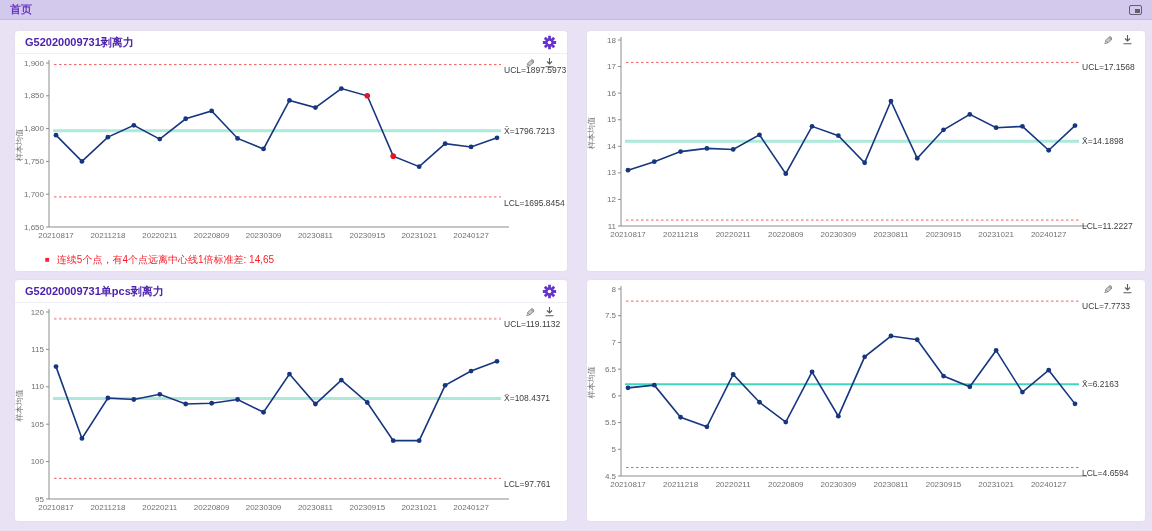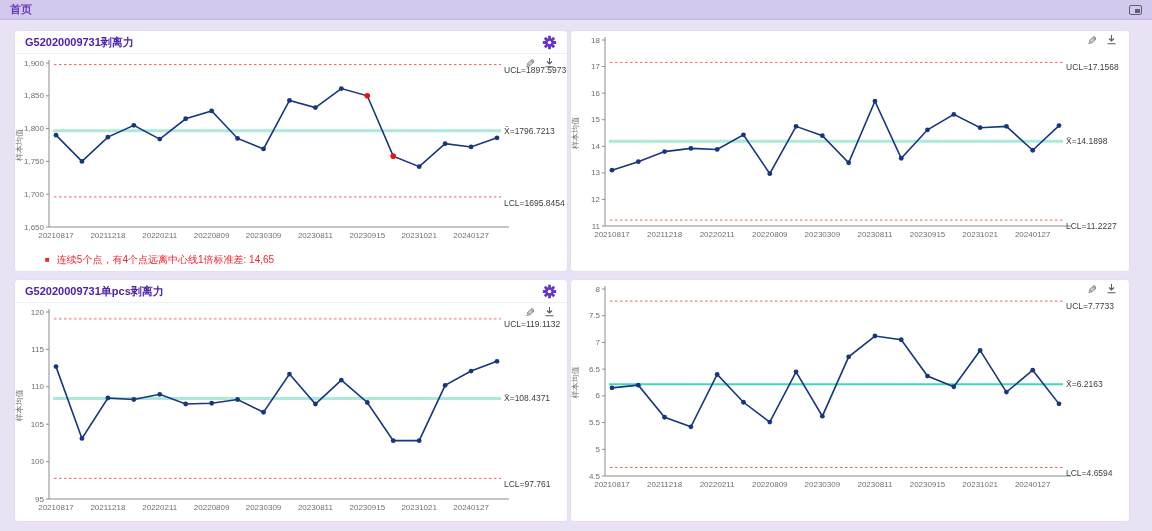--- a/index.html
+++ b/index.html
@@ -1,21 +1,21 @@
 <!DOCTYPE html>
 <html><head>
 <meta charset="utf-8">
 <style>
   * { margin:0; padding:0; box-sizing:border-box; }
   html,body { width:1152px; height:531px; font-family:"Liberation Sans","DejaVu Sans",sans-serif; background:#e9e2f5; overflow:hidden; }
   .topbar { height:20px; background:#d3c9ec; border-bottom:1px solid #c4b6e5; display:flex; align-items:center; justify-content:space-between; padding:0 10px; }
   .home-tab { font-size:11px; color:#6a3bbf; font-weight:bold; cursor:pointer; }
   .win-icon { width:13px; height:10px; border:1px solid #5f5f6e; border-radius:2px; position:relative; cursor:pointer; }
   .win-icon::after { content:""; position:absolute; right:1px; bottom:1px; width:5px; height:4px; background:#5f5f6e; }
-  .page { padding:10px 14px 9px 14px; display:grid; grid-template-columns:554px 560px; grid-template-rows:242px 243px; gap:7px 2px; }
+  .page { padding:10px 14px 9px 14px; display:grid; grid-template-columns:554px 560px; grid-template-rows:242px 243px; gap:7px 18px; }
   .panel { background:#ffffff; border:1px solid #e3dff0; border-radius:4px; overflow:hidden; display:flex; flex-direction:column; }
   .panel-header { height:23px; flex:0 0 23px; display:flex; align-items:center; justify-content:space-between; padding:0 10px; border-bottom:1px solid #f0eef6; }
   .panel-title { font-size:11px; font-weight:bold; color:#4c21ad; }
   .gear { width:15px; height:15px; cursor:pointer; display:inline-flex; }
   .panel-body { position:relative; flex:1; }
   .chart-tools { position:absolute; top:3px; right:12px; display:flex; gap:9px; align-items:center; z-index:2; }
   .tool { color:#5a5a5a; font-size:12px; line-height:12px; cursor:pointer; }
   .pencil { display:inline-block; transform:scaleX(-1); }
   .chart-wrap { width:100%; }
   .wrap-a { height:195px; }

